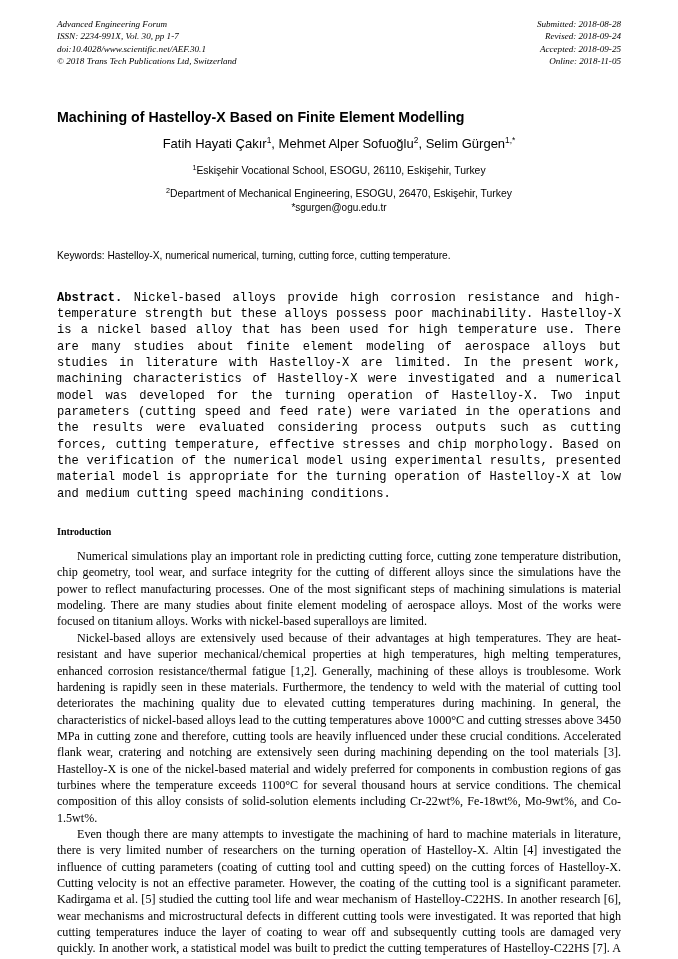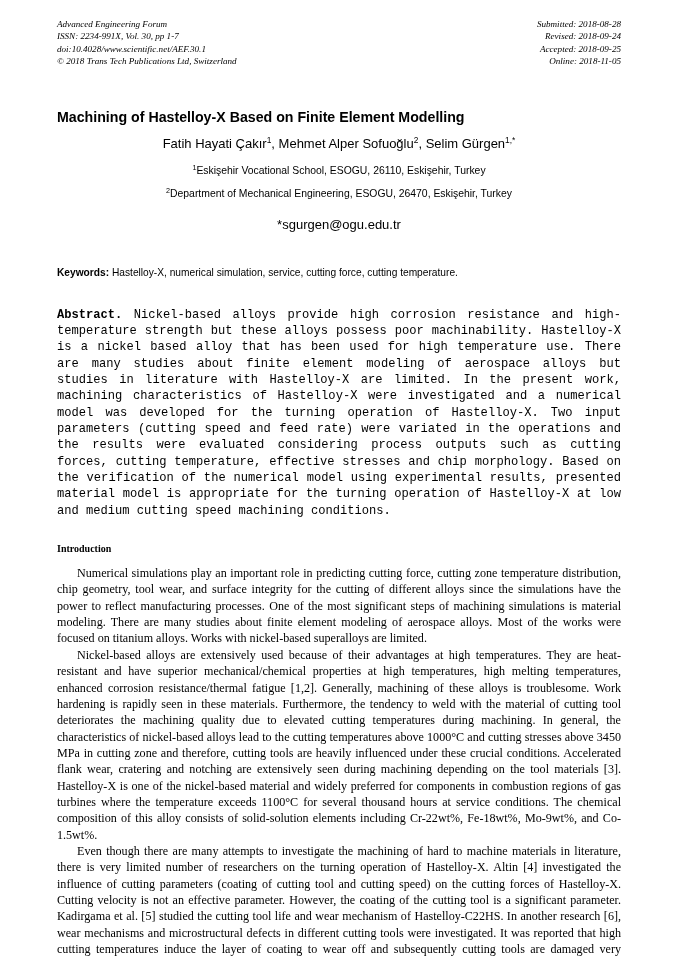--- a/index.html
+++ b/index.html
@@ -59,36 +59,35 @@
     margin-top: 12px;
     text-align: center;
     font-family: "Liberation Sans", sans-serif;
     font-size: 10.4px;
     line-height: 14px;
   }
   .affil.second { margin-top: 9px; }
   .affil sup { font-size: 7.2px; vertical-align: super; line-height: 0; }
 
   .email {
-    margin-top: 17px;
     text-align: center;
     font-family: "Liberation Sans", sans-serif;
-    font-size: 13px;
+    font-size: 10px;
     line-height: 14px;
   }
 
   
   .keywords {
     margin-top: 34px;
     font-family: "Liberation Sans", sans-serif;
     font-size: 10.2px;
     line-height: 14px;
     text-align: left;
   }
-  .keywords .kw-label { font-weight: bold; }
+  .keywords .kw-label { font-weight: normal; }
 
   
   .abstract {
     margin-top: 27px;
     font-family: Liberation Mono, monospace;
     font-size: 12.1px;
     line-height: 16.35px;
     text-align: justify;
     text-justify: inter-word;
   }
@@ -145,21 +144,21 @@
     <sup>1</sup><span>Eskişehir Vocational School, ESOGU, 26110, Eskişehir, Turkey</span>
   </div>
   <div class="affil second">
     <sup>2</sup><span>Department of Mechanical Engineering, ESOGU, 26470, Eskişehir, Turkey</span>
   </div>
 
   <div class="email">*sgurgen@ogu.edu.tr</div>
 
   <div class="keywords">
     <span class="kw-label">Keywords:</span>
-    <span>Hastelloy-X, numerical simulation, service, cutting force, cutting temperature.</span>
+    <span>Hastelloy-X, numerical numerical, turning, cutting force, cutting temperature.</span>
   </div>
 
   <div class="abstract">
     <span class="ab-label">Abstract.</span>
     <span>Nickel-based alloys provide high corrosion resistance and high-temperature strength but these alloys possess poor machinability. Hastelloy-X is a nickel based alloy that has been used for high temperature use. There are many studies about finite element modeling of aerospace alloys but studies in literature with Hastelloy-X are limited. In the present work, machining characteristics of Hastelloy-X were investigated and a numerical model was developed for the turning operation of Hastelloy-X. Two input parameters (cutting speed and feed rate) were variated in the operations and the results were evaluated considering process outputs such as cutting forces, cutting temperature, effective stresses and chip morphology. Based on the verification of the numerical model using experimental results, presented material model is appropriate for the turning operation of Hastelloy-X at low and medium cutting speed machining conditions.</span>
   </div>
 
   <div class="section-head">Introduction</div>
   <p class="body-par first">Numerical simulations play an important role in predicting cutting force, cutting zone temperature distribution, chip geometry, tool wear, and surface integrity for the cutting of different alloys since the simulations have the power to reflect manufacturing processes. One of the most significant steps of machining simulations is material modeling. There are many studies about finite element modeling of aerospace alloys. Most of the works were focused on titanium alloys. Works with nickel-based superalloys are limited.</p>
   <p class="body-par">Nickel-based alloys are extensively used because of their advantages at high temperatures. They are heat-resistant and have superior mechanical/chemical properties at high temperatures, high melting temperatures, enhanced corrosion resistance/thermal fatigue [1,2]. Generally, machining of these alloys is troublesome. Work hardening is rapidly seen in these materials. Furthermore, the tendency to weld with the material of cutting tool deteriorates the machining quality due to elevated cutting temperatures during machining. In general, the characteristics of nickel-based alloys lead to the cutting temperatures above 1000°C and cutting stresses above 3450 MPa in cutting zone and therefore, cutting tools are heavily influenced under these crucial conditions. Accelerated flank wear, cratering and notching are extensively seen during machining depending on the tool materials [3]. Hastelloy-X is one of the nickel-based material and widely preferred for components in combustion regions of gas turbines where the temperature exceeds 1100°C for several thousand hours at service conditions. The chemical composition of this alloy consists of solid-solution elements including Cr-22wt%, Fe-18wt%, Mo-9wt%, and Co-1.5wt%.</p>

